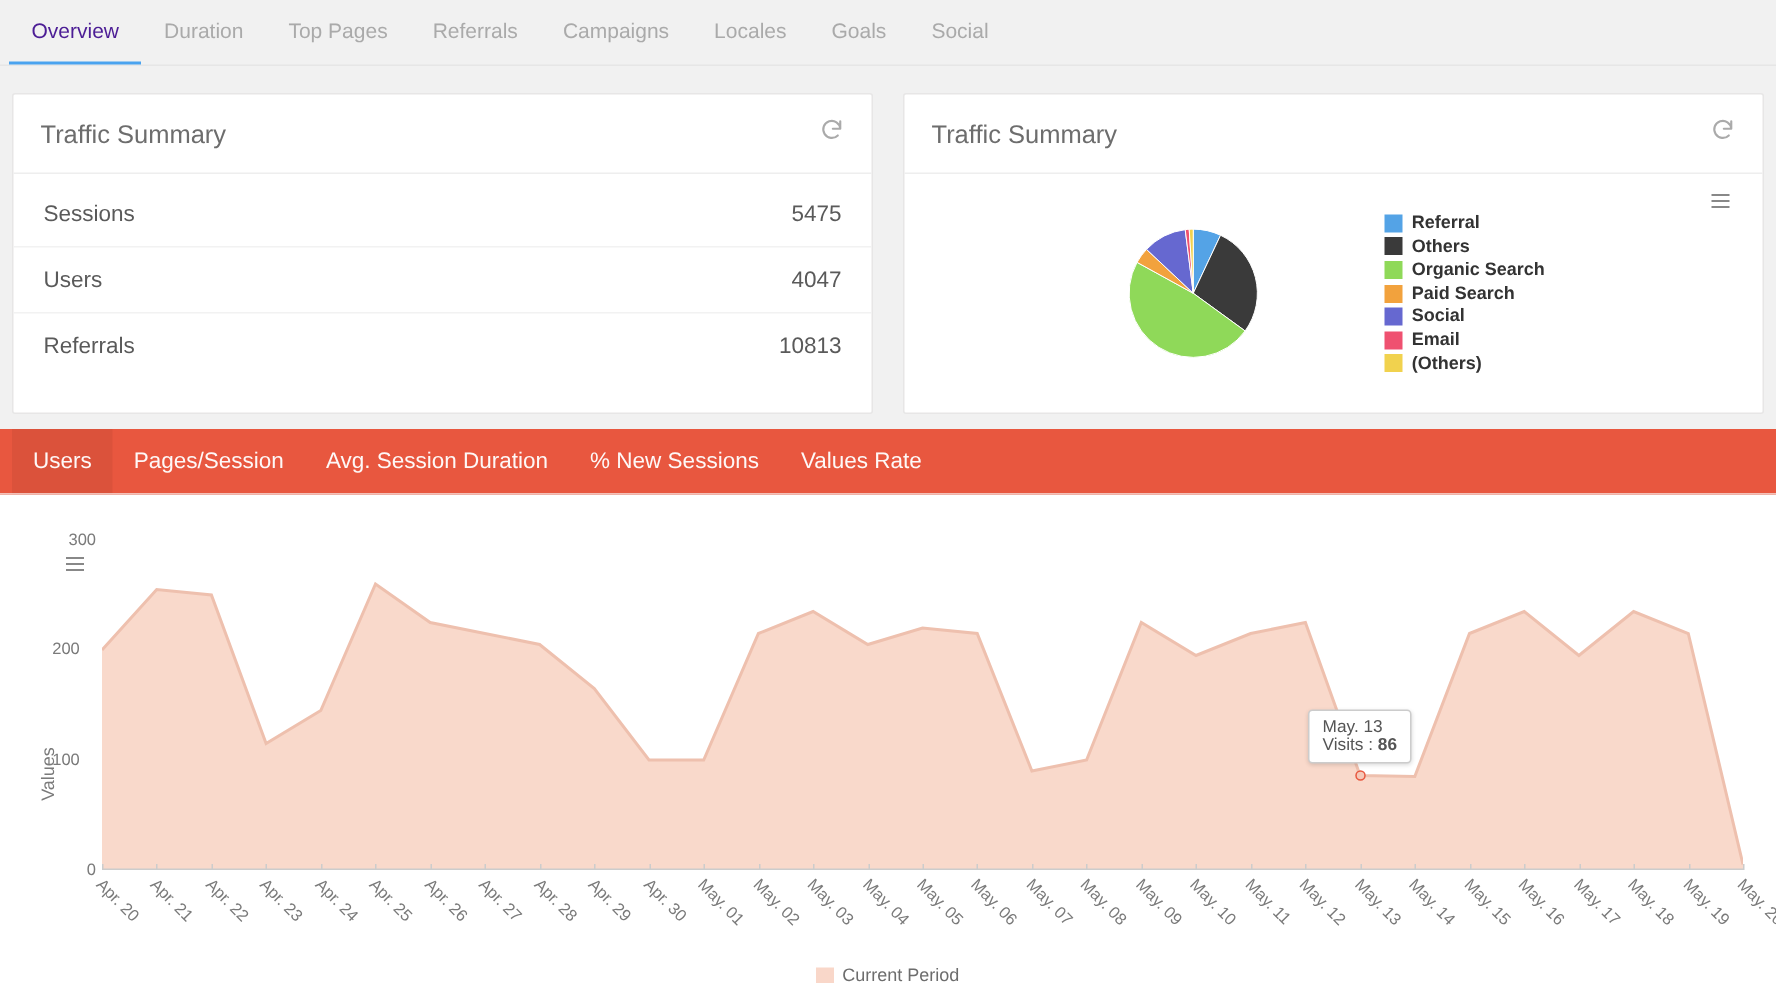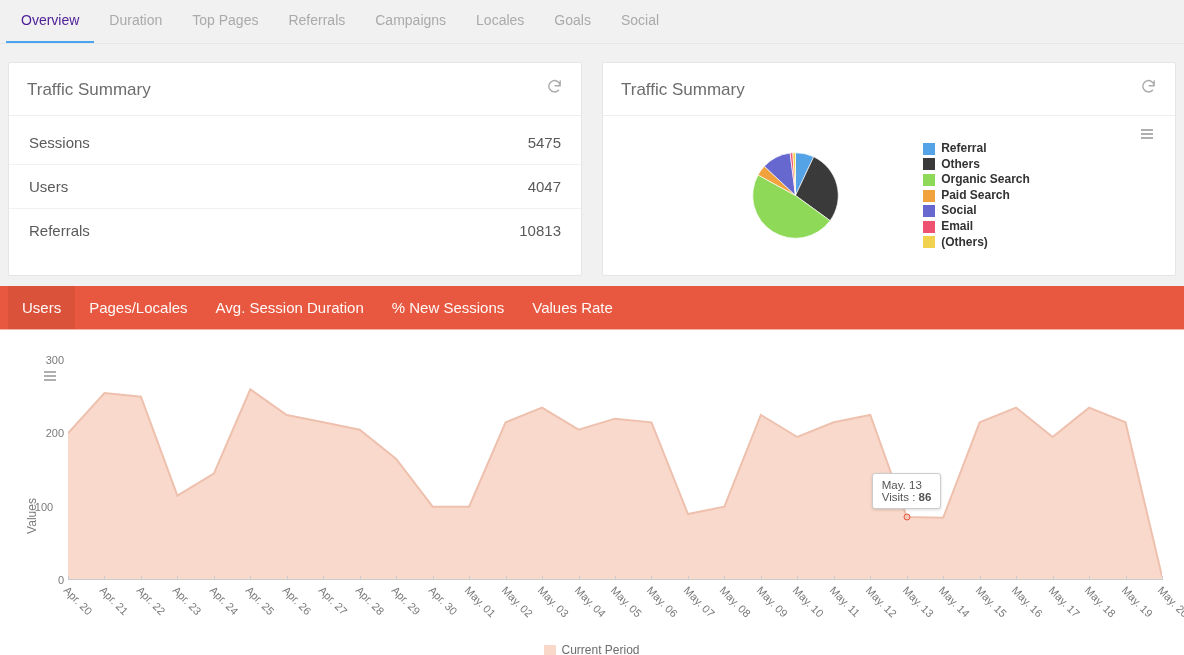--- a/index.html
+++ b/index.html
@@ -286,21 +286,21 @@
             <rect x="3" y="11" width="18" height="2"></rect>
             <rect x="3" y="17" width="18" height="2"></rect>
           </svg>
       </div>
     </div>
   </div>
 </div>
 
 <div class="orange-bar" id="metric-tabs">
     <div class="orange-tab active">Users</div>
-    <div class="orange-tab">Pages/Locales</div>
+    <div class="orange-tab">Pages/Session</div>
     <div class="orange-tab">Avg. Session Duration</div>
     <div class="orange-tab">% New Sessions</div>
     <div class="orange-tab">Values Rate</div>
   </div>
 
 <div class="chart-area">
   <div class="menu-icon chart-menu">
     <svg viewBox="0 0 24 24">
         <rect x="3" y="5" width="18" height="2"></rect>
         <rect x="3" y="11" width="18" height="2"></rect>
@@ -309,21 +309,21 @@
   </div>
   <div class="ylabel">Values</div>
 
   <div class="plot" id="plot">
     <svg id="area-svg" style="position:absolute;inset:0;width:100%;height:100%;" viewBox="0 0 1090 220" preserveAspectRatio="none">
         <path d="M0 73.33333333333334 L36.333333333333336 33 L72.66666666666667 36.66666666666666 L109 135.66666666666666 L145.33333333333334 113.66666666666667 L181.66666666666666 29.333333333333314 L218 55 L254.33333333333334 62.33333333333334 L290.6666666666667 69.66666666666666 L327 98.99999999999999 L363.3333333333333 146.66666666666669 L399.66666666666663 146.66666666666669 L436 62.33333333333334 L472.33333333333337 47.66666666666666 L508.6666666666667 69.66666666666666 L545 58.666666666666686 L581.3333333333334 62.33333333333334 L617.6666666666666 154 L654 146.66666666666669 L690.3333333333333 55 L726.6666666666666 77 L763 62.33333333333334 L799.3333333333333 55 L835.6666666666667 156.93333333333334 L872 157.66666666666669 L908.3333333333334 62.33333333333334 L944.6666666666667 47.66666666666666 L981 77 L1017.3333333333334 47.66666666666666 L1053.6666666666667 62.33333333333334 L1090 216.33333333333334 L1090 220 L0 220 Z" fill="#f9d9cb" stroke="none"></path>
         <path d="M0 73.33333333333334 L36.333333333333336 33 L72.66666666666667 36.66666666666666 L109 135.66666666666666 L145.33333333333334 113.66666666666667 L181.66666666666666 29.333333333333314 L218 55 L254.33333333333334 62.33333333333334 L290.6666666666667 69.66666666666666 L327 98.99999999999999 L363.3333333333333 146.66666666666669 L399.66666666666663 146.66666666666669 L436 62.33333333333334 L472.33333333333337 47.66666666666666 L508.6666666666667 69.66666666666666 L545 58.666666666666686 L581.3333333333334 62.33333333333334 L617.6666666666666 154 L654 146.66666666666669 L690.3333333333333 55 L726.6666666666666 77 L763 62.33333333333334 L799.3333333333333 55 L835.6666666666667 156.93333333333334 L872 157.66666666666669 L908.3333333333334 62.33333333333334 L944.6666666666667 47.66666666666666 L981 77 L1017.3333333333334 47.66666666666666 L1053.6666666666667 62.33333333333334 L1090 216.33333333333334" fill="none" stroke="#eec0ae" stroke-width="2"></path>
       </svg>
   <div class="ytick" style="top: 100%;">0</div>
       <div class="ytick" style="top: 66.6667%; text-align: center;">100</div>
-      <div class="ytick" style="top: 33.3333%;">200</div>
+      <div class="ytick" style="top: 33.3333%; text-align: center;">200</div>
       <div class="ytick" style="top: 0%;">300</div>
       <div class="baseline" style="top: calc(100% - 1px);"></div>
       <div class="point-marker" style="left: 76.6667%; top: 71.3333%;"></div>
       <div class="tooltip" style="left: calc(76.6667% - 35px); top: 51.3333%;">
         <div class="tt-date">May. 13</div>
         <div class="tt-line">Visits : <span class="tt-val">86</span></div>
       </div>
     </div>
   <div class="xticks" id="xticks">
       <div class="tickmark" style="left: 0%;"></div>

